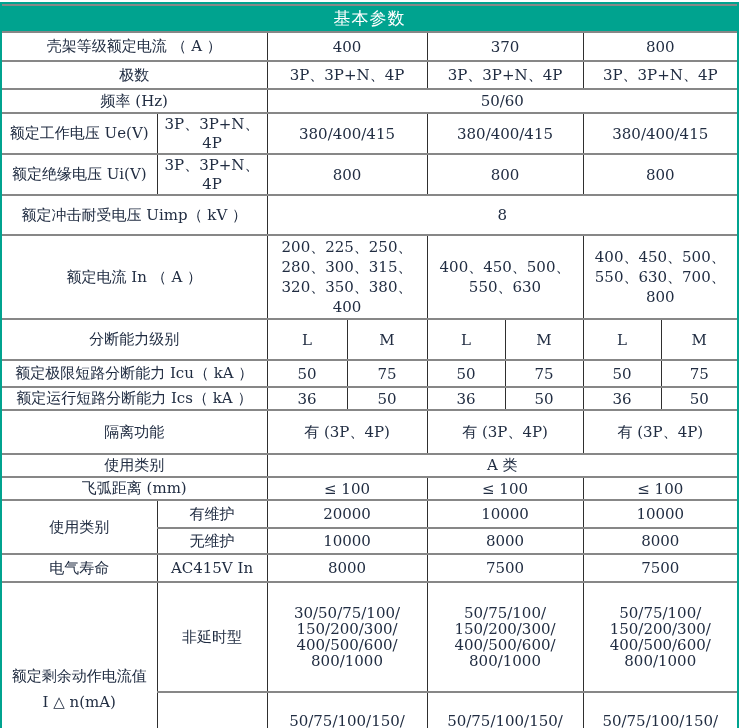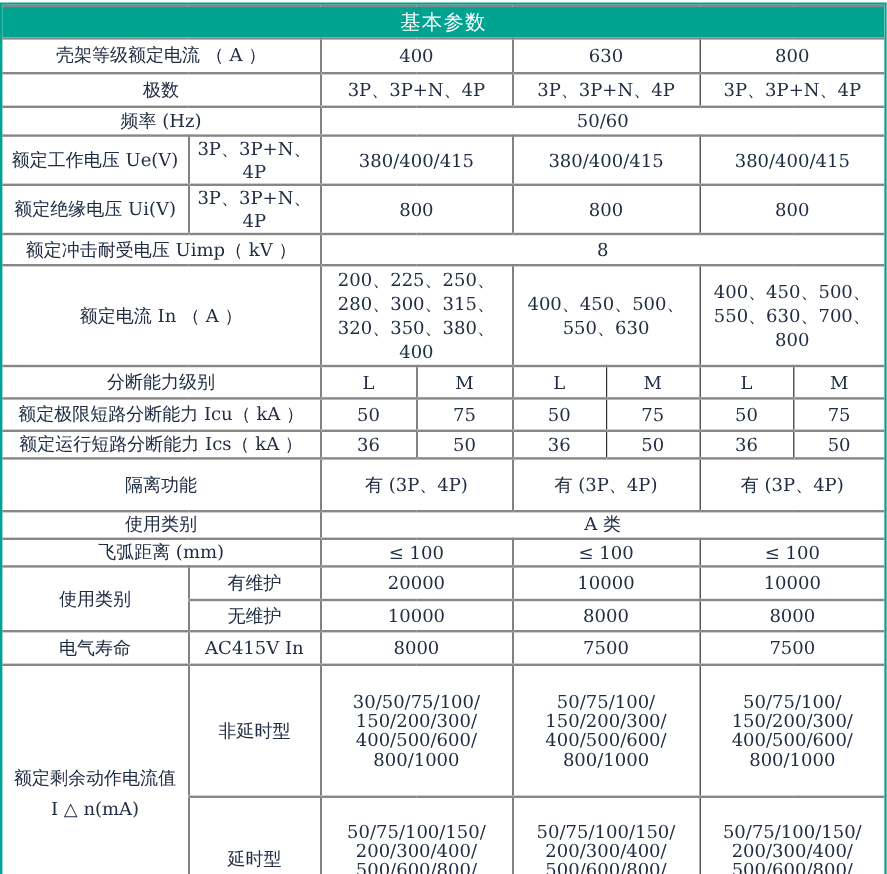--- a/index.html
+++ b/index.html
@@ -77,21 +77,21 @@
   </colgroup>
 
   <tbody>
         <tr style="height:24px">
     <td class="hdr" colspan="8">基本参数</td>
   </tr>
 
   <tr style="height:29px">
     <td colspan="2">壳架等级额定电流 （ A ）</td>
     <td colspan="2">400</td>
-    <td colspan="2">630</td>
+    <td colspan="2">370</td>
     <td colspan="2">800</td>
   </tr>
 
   <tr style="height:28px">
     <td colspan="2">极数</td>
     <td colspan="2">3P、3P+N、4P</td>
     <td colspan="2">3P、3P+N、4P</td>
     <td colspan="2">3P、3P+N、4P</td>
   </tr>
 
@@ -109,39 +109,39 @@
   </tr>
 
   <tr style="height:24px">
     <td>额定绝缘电压 Ui(V)</td>
     <td>3P、3P+N、4P</td>
     <td colspan="2">800</td>
     <td colspan="2">800</td>
     <td colspan="2">800</td>
   </tr>
 
-  <tr style="height:26px">
+  <tr style="height:40px">
     <td colspan="2">额定冲击耐受电压 Uimp（ kV ）</td>
     <td colspan="6">8</td>
   </tr>
 
   <tr style="height:79px">
     <td colspan="2">额定电流 In （ A ）</td>
     <td colspan="2" class="ml">200、225、250、
 280、300、315、
 320、350、380、
 400</td>
     <td colspan="2" class="ml">400、450、500、
 550、630</td>
     <td colspan="2" class="ml">400、450、500、
 550、630、700、
 800</td>
   </tr>
 
-  <tr style="height:27px">
+  <tr style="height:41px">
     <td colspan="2">分断能力级别</td>
     <td>L</td>
     <td>M</td>
     <td>L</td>
     <td>M</td>
     <td>L</td>
     <td>M</td>
   </tr>
 
   <tr style="height:27px">

